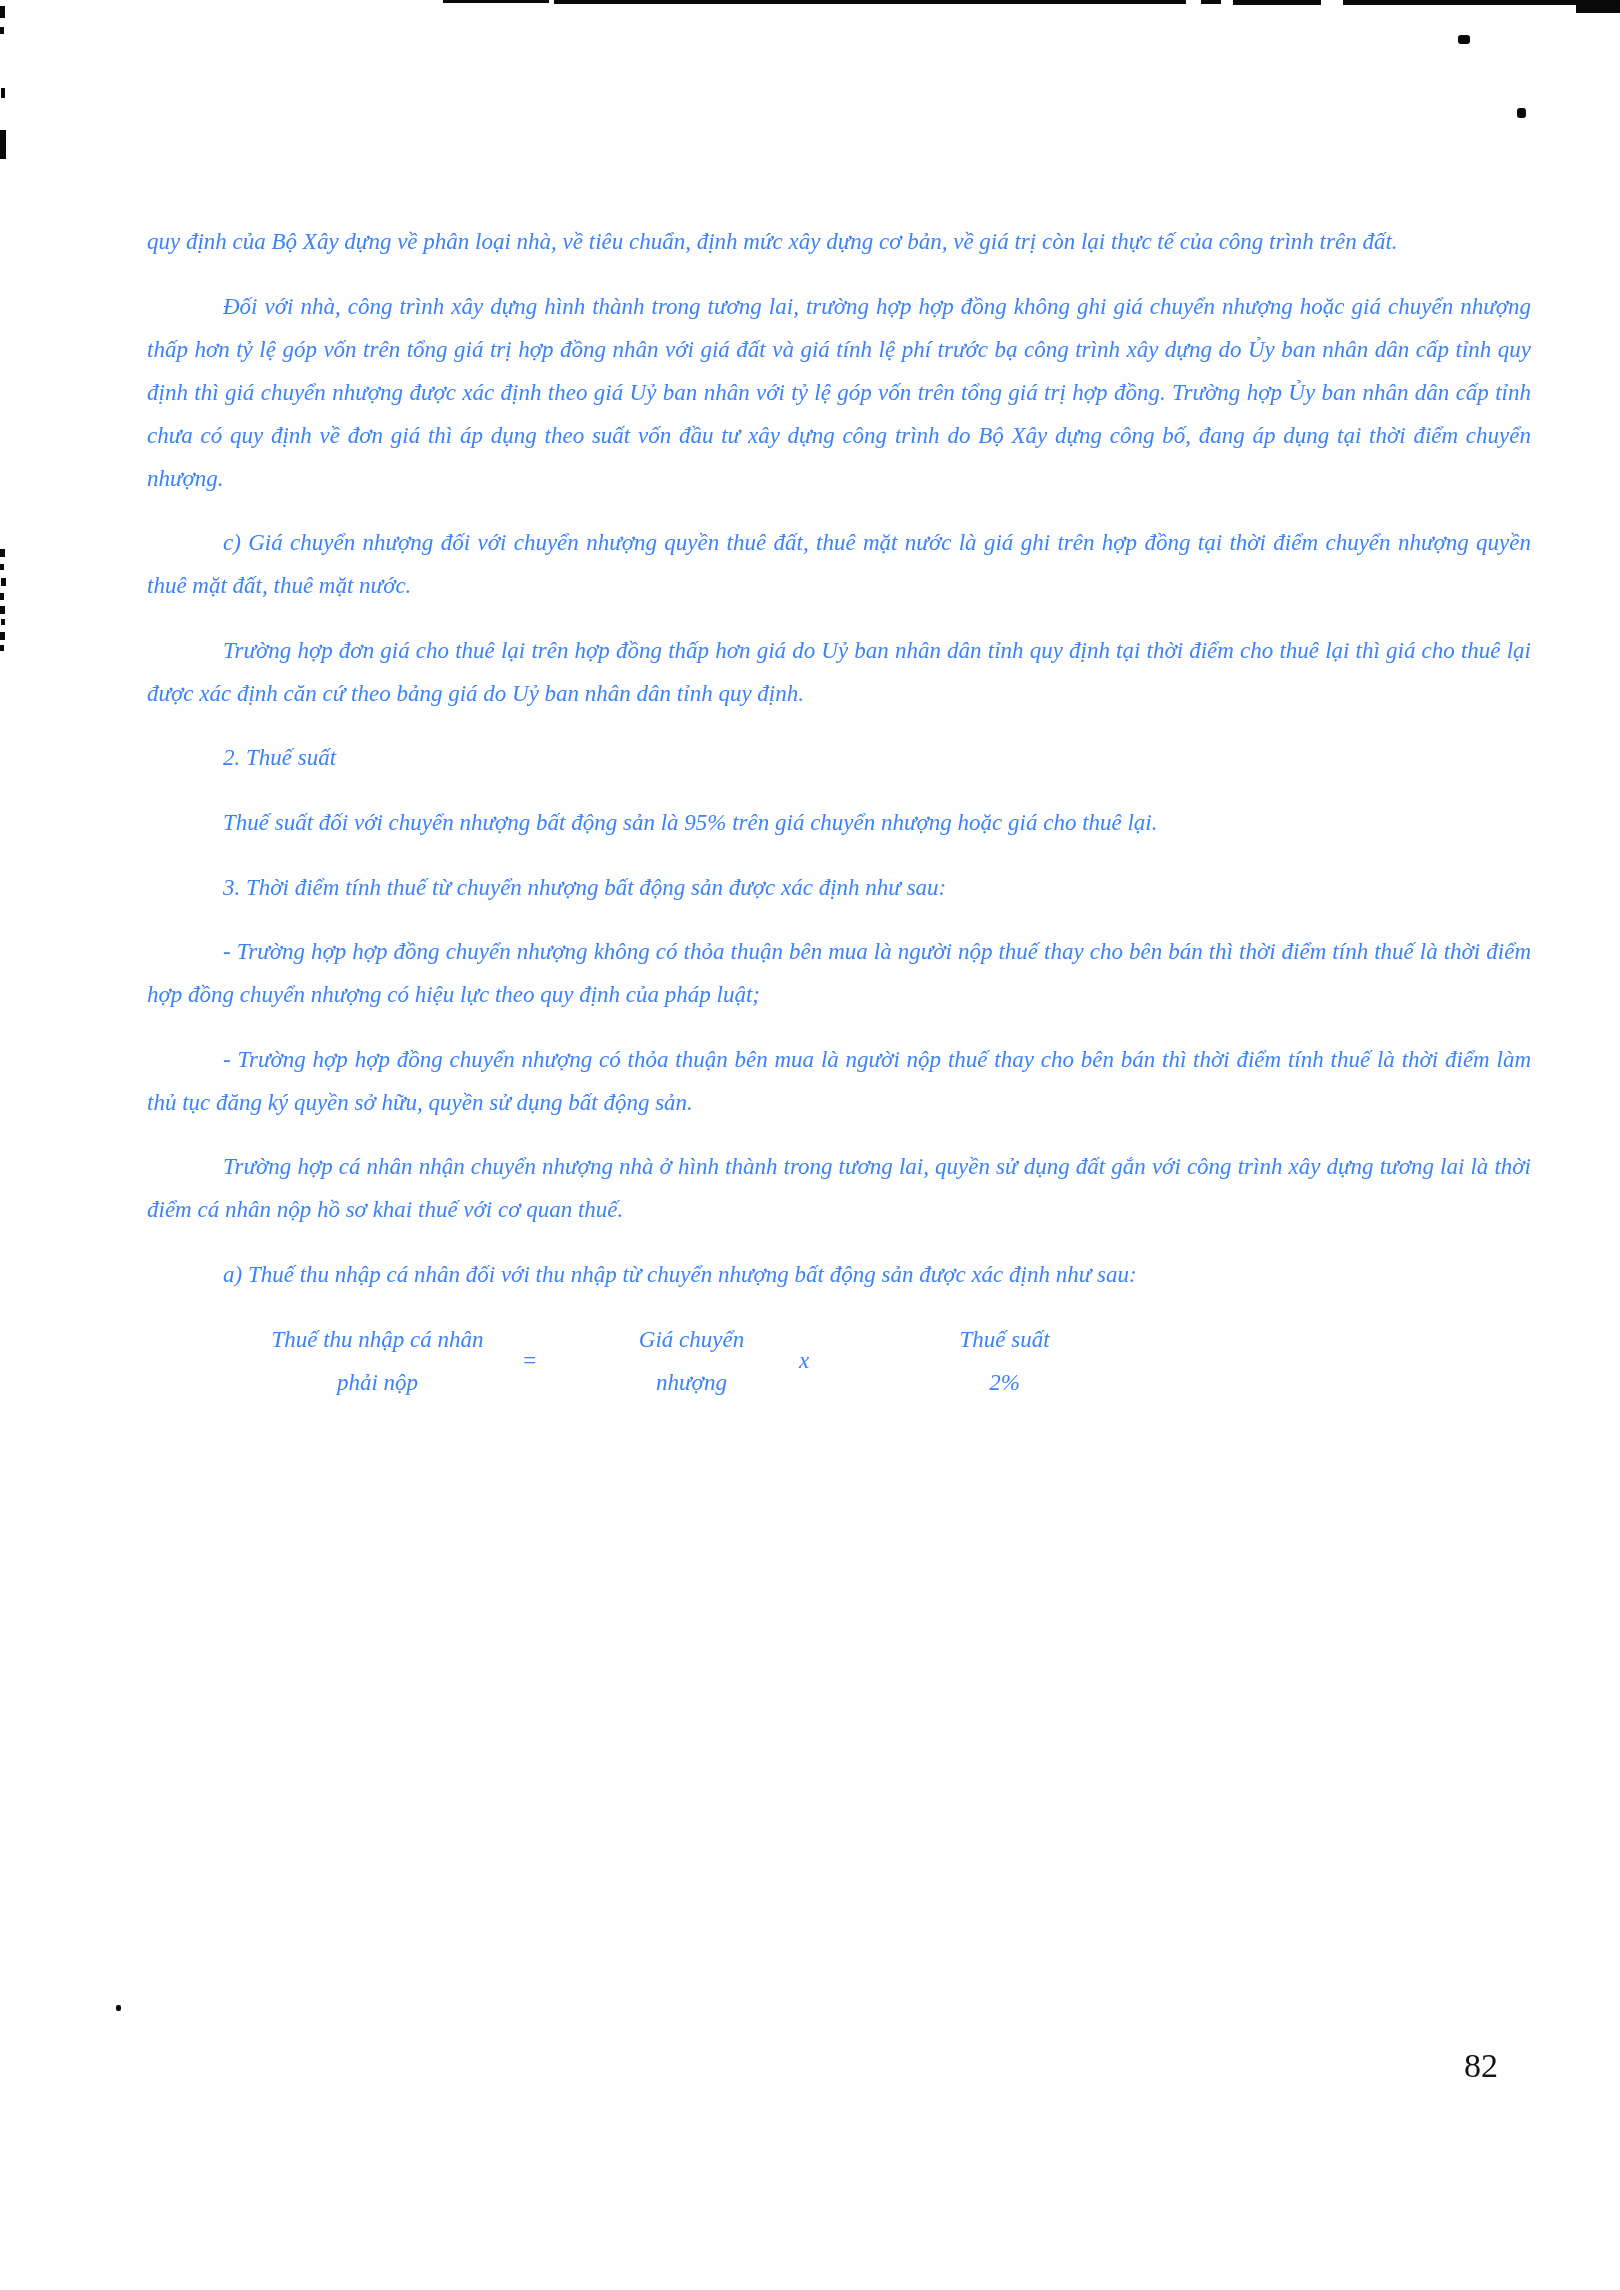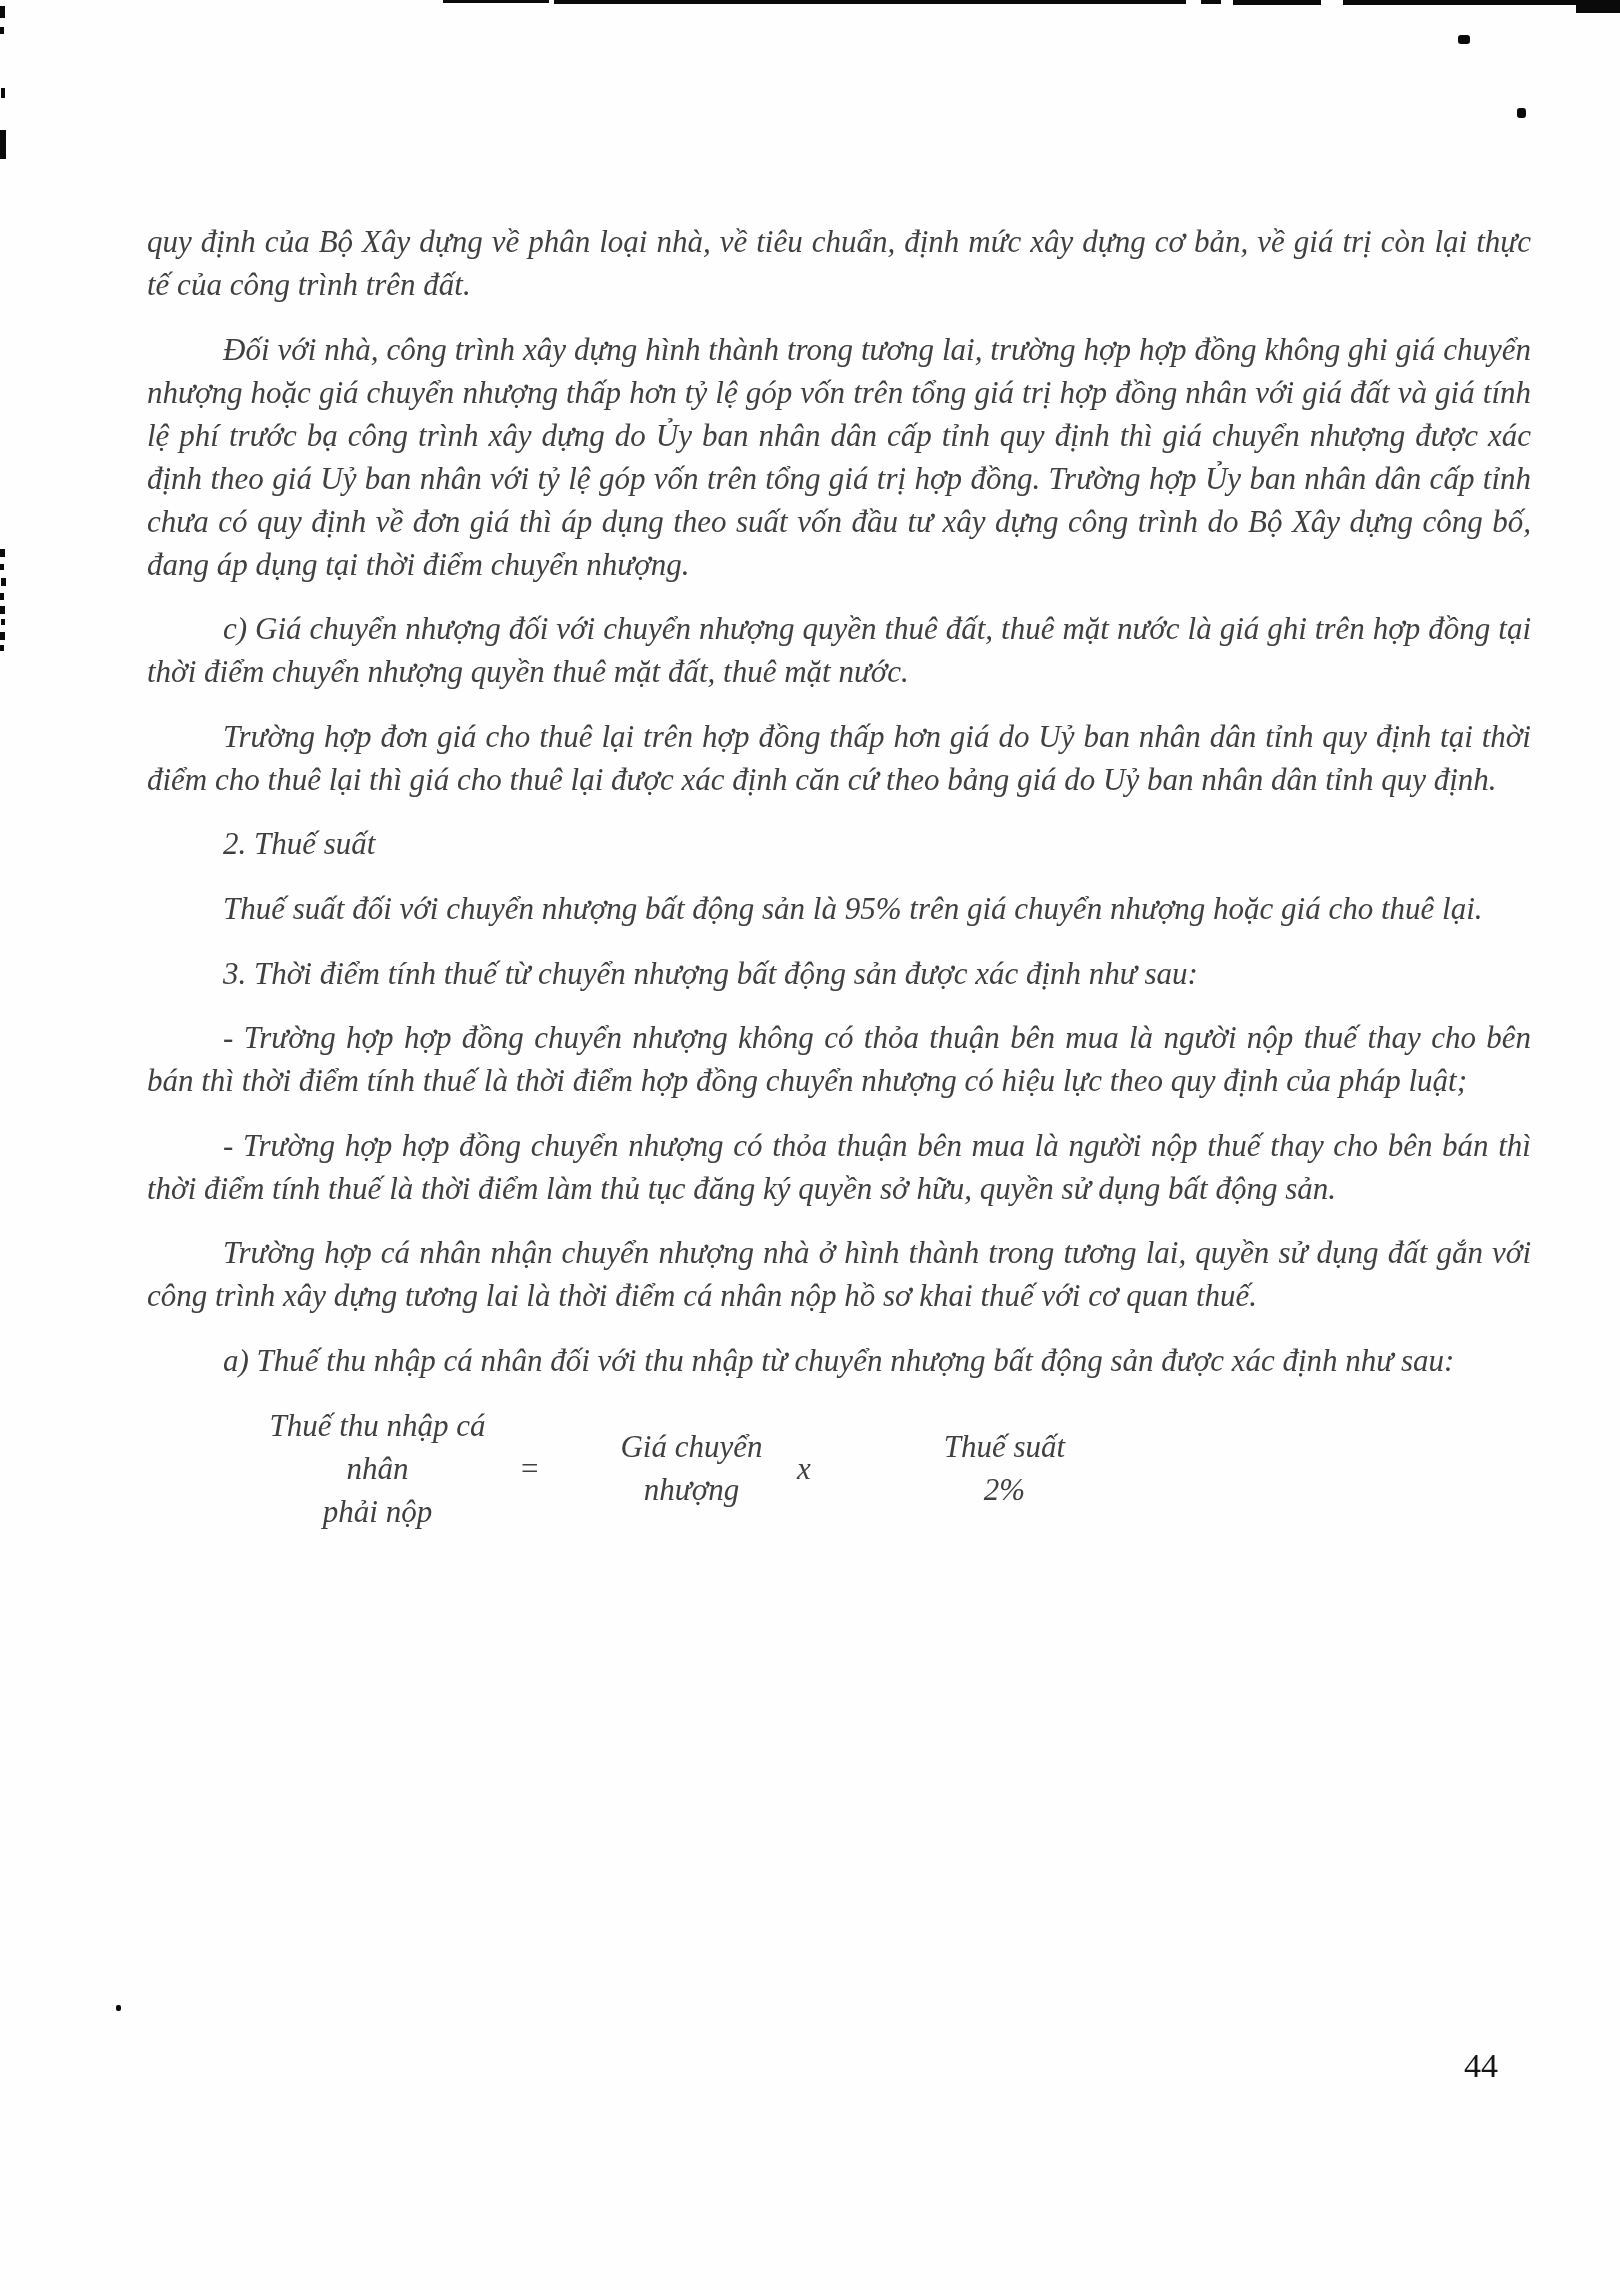--- a/index.html
+++ b/index.html
@@ -22,23 +22,23 @@
   
   .artifact {
     position: absolute;
     background: #0a0a0a;
   }
   .content {
     position: absolute;
     left: 147px;
     top: 220px;
     width: 1384px;
-    color: #404040;
+    color: #3b82f6;
     font-style: italic;
-    font-size: 31px;
+    font-size: 23px;
     line-height: 43px;
     text-align: justify;
   }
   p.para {
     margin: 0 0 21.6px 0;
     text-indent: 76px;
   }
   p.para.no-indent {
     text-indent: 0;
   }
@@ -123,15 +123,15 @@
         <span>nhượng</span>
       </div>
       <div class="f-op f-times">x</div>
       <div class="f-cell f-rhs">
         <span>Thuế suất</span>
         <span>2%</span>
       </div>
     </div>
   </main>
 
-  <div class="page-number">44</div>
+  <div class="page-number">82</div>
 </div>
 
 
 </body></html>

